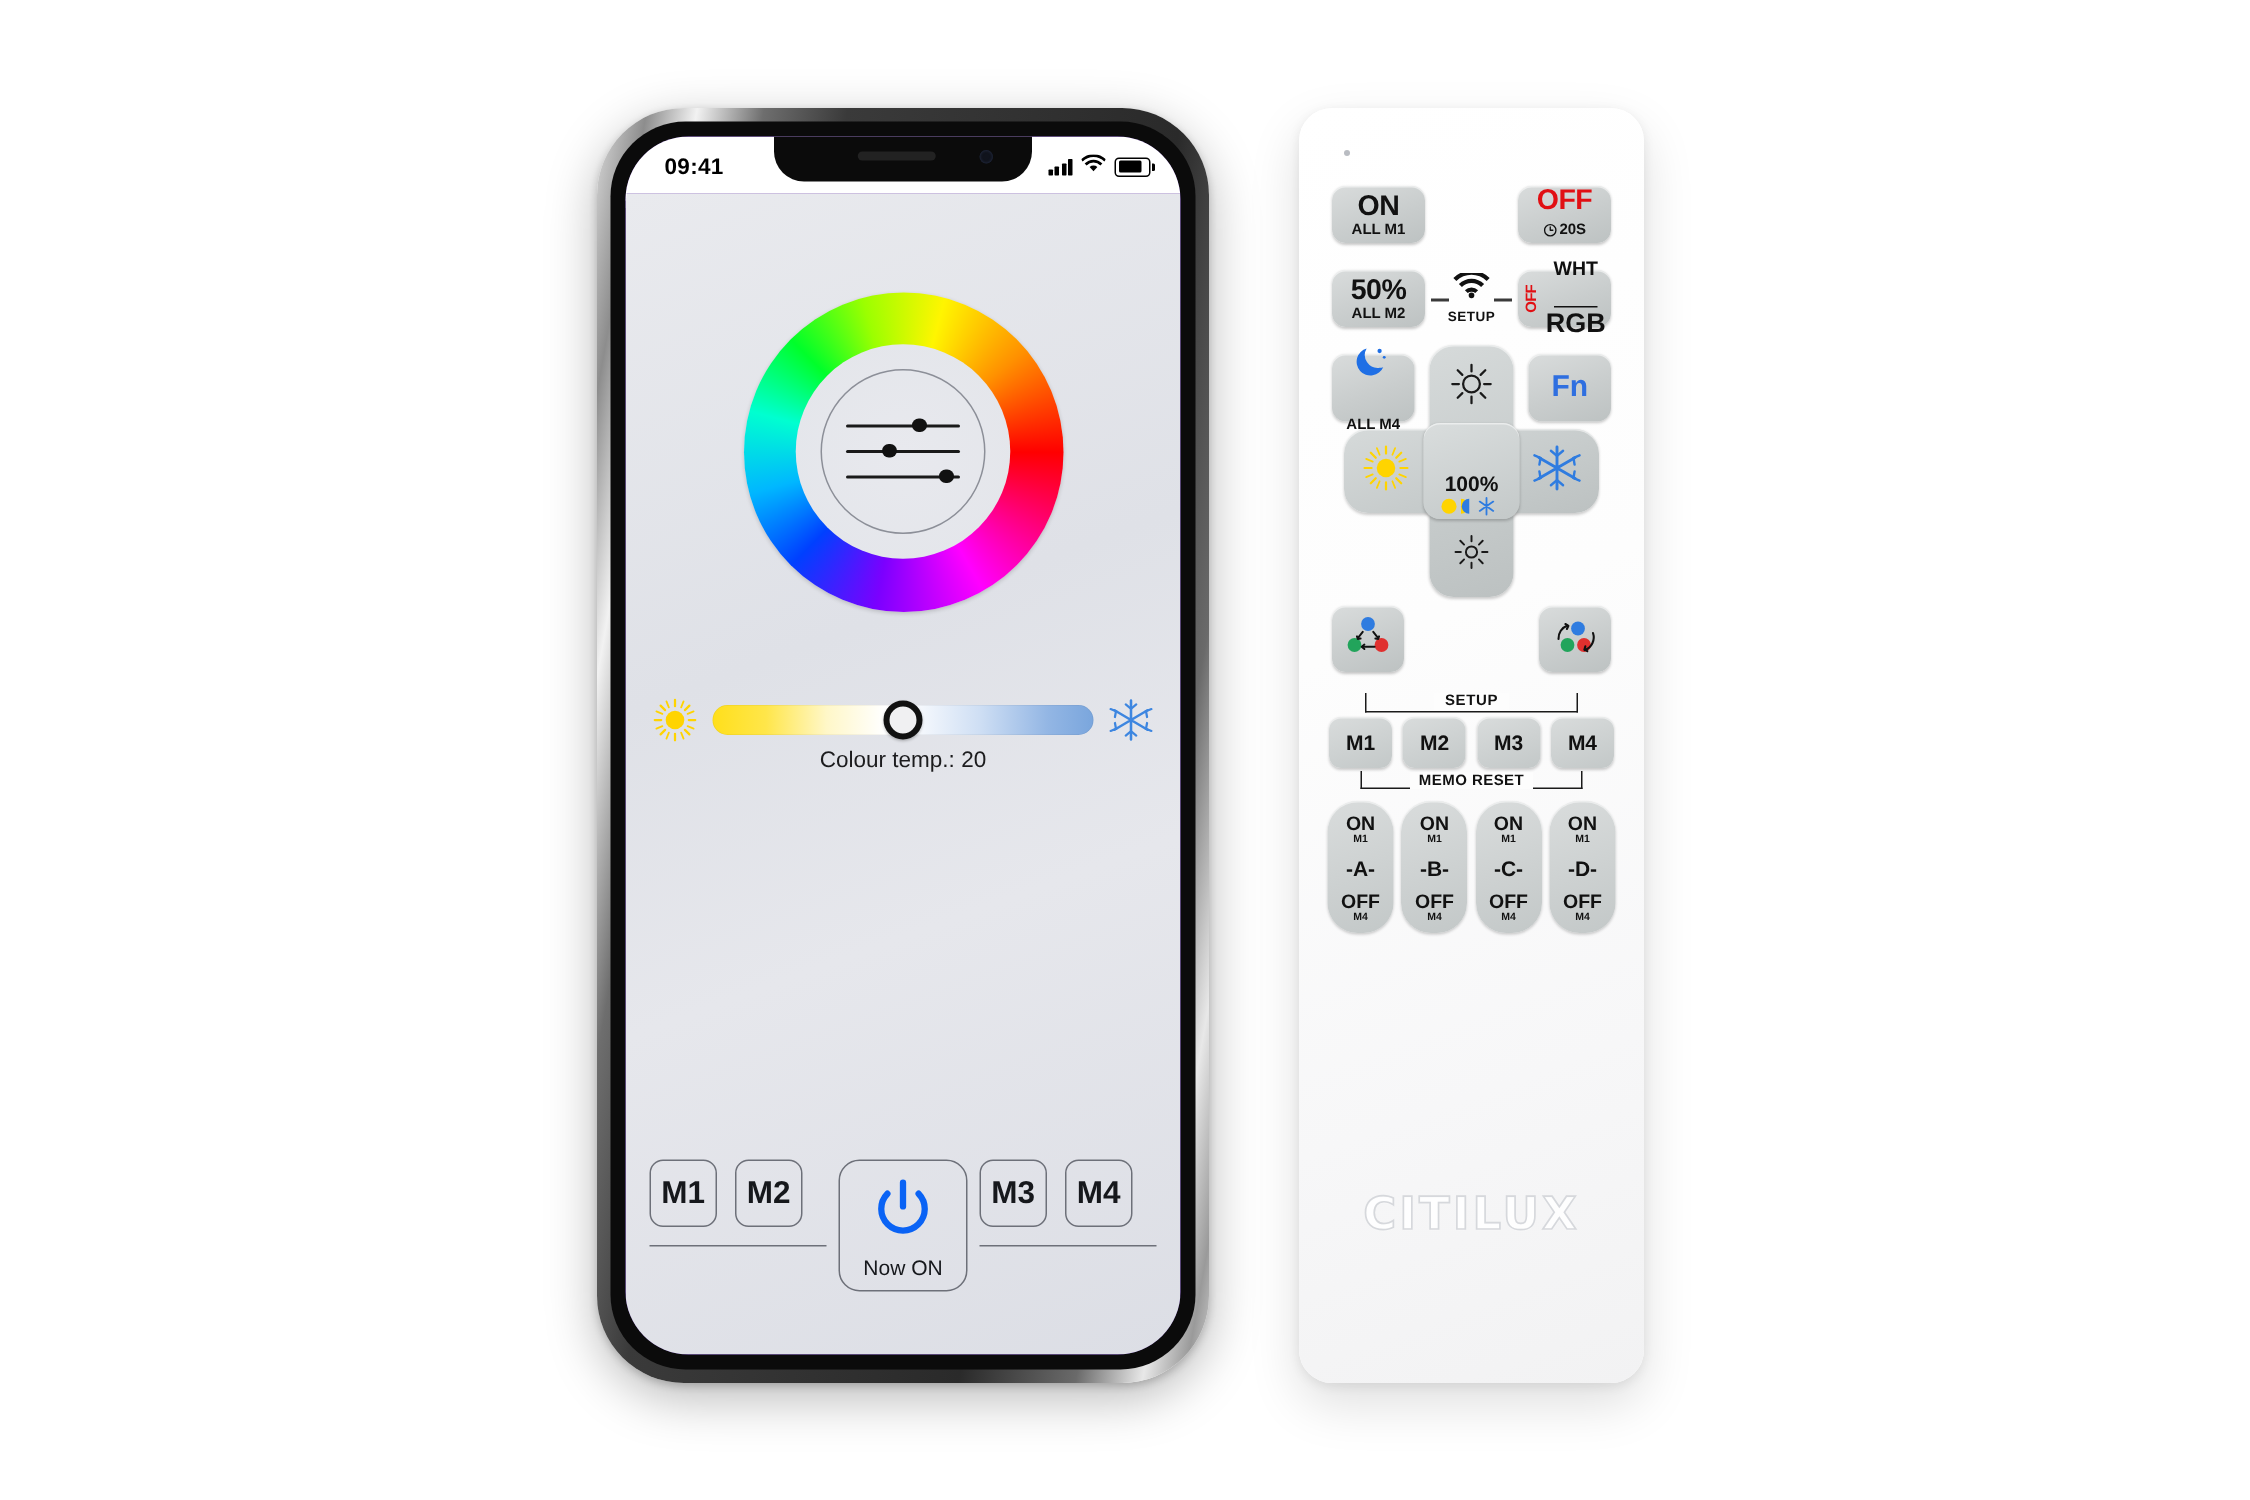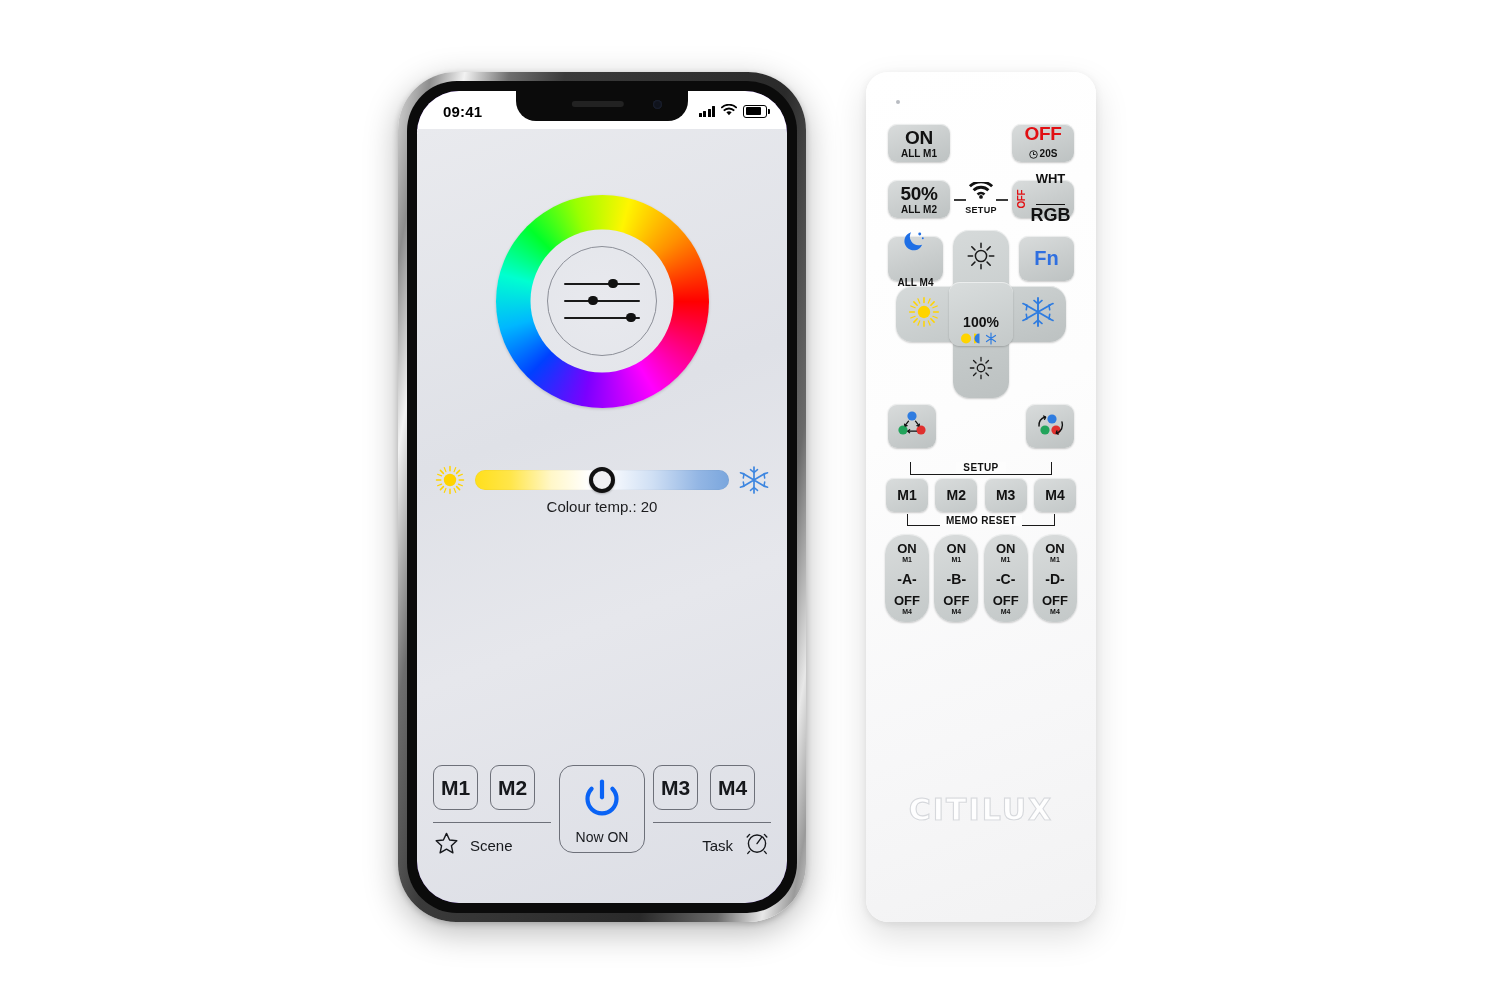--- a/index.html
+++ b/index.html
@@ -364,40 +364,20 @@
 
               <div>
                 <div class="mpair">
                   <div class="mbtn">M3</div>
                   <div class="mbtn">M4</div>
                 </div>
                 <div class="hr" style="margin-top:12px;width:118px;"></div>
               </div>
             </div>
 
-            <div class="footer">
-              <div class="foot-l">
-                <span>
-                  <svg width="27" height="27" viewBox="0 0 27 27" fill="none" stroke="#16181c" stroke-width="1.4" stroke-linejoin="round">
-                    <path d="M13.5 3.4 16.6 10l7.2.8-5.4 4.9 1.5 7.1-6.4-3.7-6.4 3.7 1.5-7.1L3.2 10.8 10.4 10Z"></path>
-                  </svg>
-                </span>
-                <span class="foot-txt">Scene</span>
-              </div>
-              <div class="foot-r">
-                <span class="foot-txt">Task</span>
-                <span>
-                  <svg width="28" height="28" viewBox="0 0 28 28" fill="none" stroke="#16181c" stroke-width="1.4" stroke-linecap="round">
-                    <circle cx="14" cy="14.6" r="8.6"></circle>
-                    <path d="M14 14.6 18.4 8.6"></path>
-                    <path d="M6.6 5.4 4.2 8M21.4 5.4 23.8 8M6.5 22.4 4.8 24.4M21.5 22.4 23.2 24.4"></path>
-                  </svg>
-                </span>
-              </div>
-            </div>
           </div>
 
         </div>
       </div>
     </div>
   </div>
 
   <div class="remote">
 
     <div class="ir-dot"></div>

